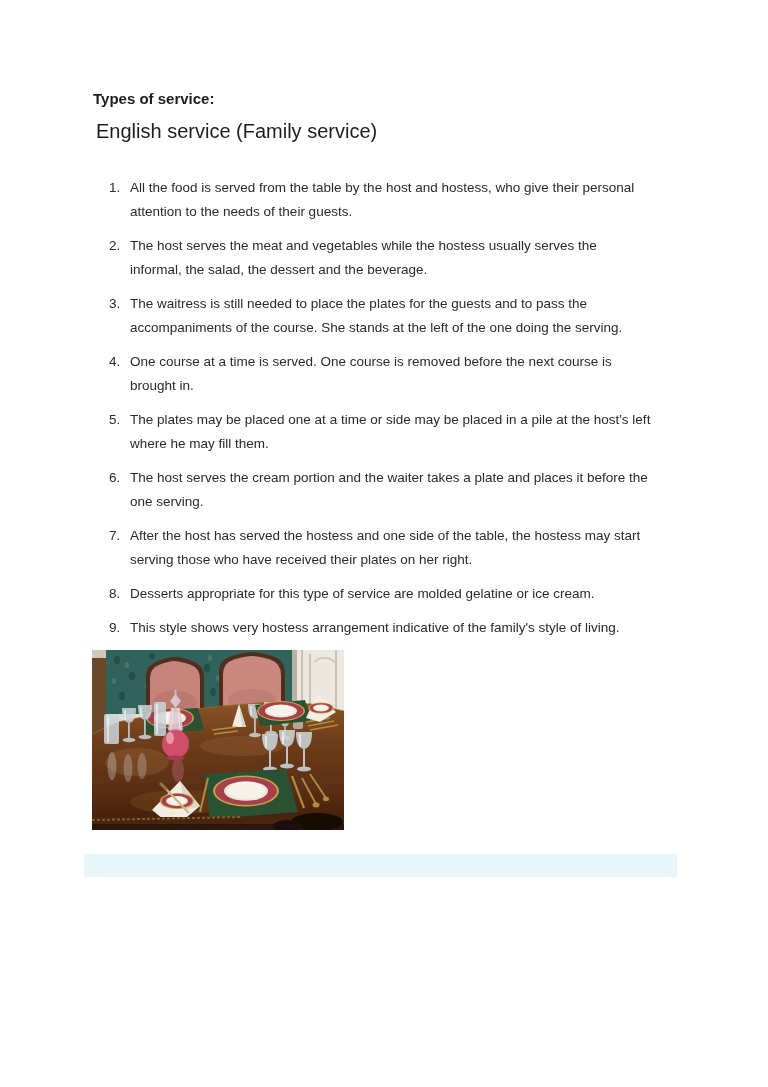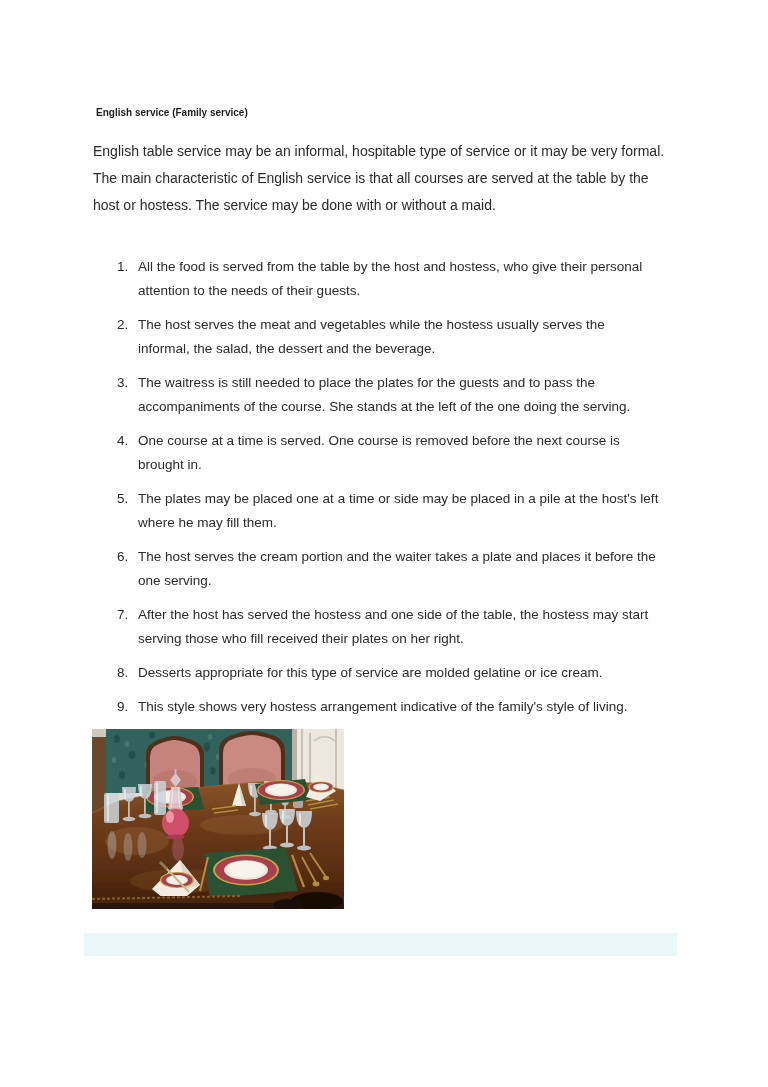--- a/index.html
+++ b/index.html
@@ -9,68 +9,66 @@
     overflow:hidden;
   }
   .page{
     position:relative;width:768px;height:1087px;box-sizing:border-box;
     padding:90px 0 0 93px;overflow:hidden;background:#ffffff;
   }
   h1.doc-heading{
     margin:0;font-size:15px;line-height:18px;font-weight:bold;color:#1d1d1d;
   }
   h2.doc-subheading{
-    margin:14px 0 0 3px;font-size:10px;line-height:18px;font-weight:bold;color:#1d1d1d;
+    margin:14px 0 0 3px;font-size:20px;line-height:18px;font-weight:normal;color:#1d1d1d;
   }
   p.intro{
     margin:16px 0 0 0;font-size:14px;line-height:27px;width:600px;
     white-space:pre-line;color:#2a2a2a;
   }
   ol.points{
     margin:36px 0 0 0;padding:0 0 0 31px;width:560px;
     list-style:decimal outside;
   }
   ol.points li{
-    font-size:13.5px;line-height:24px;margin:0 0 10px 8px;
+    font-size:13.5px;line-height:24px;margin:0 0 10px 0;
     white-space:pre-line;color:#2a2a2a;padding-left:6px;
   }
   figure.photo{
     margin:3px 0 0 -1px;padding:0;width:252px;height:180px;line-height:0;
   }
   .footer-bar{
     margin:24px 0 0 -9px;width:593px;height:23px;background:#e9f6fa;
   }
 </style>
 </head>
 <body>
 
 <main class="page">
 
+  <h1 class="doc-heading">Types of service:</h1>
 
   <h2 class="doc-subheading">English service (Family service)</h2>
 
-  <p class="intro">English table service may be an informal, hospitable type of service or it may be very formal.
-The main characteristic of English service is that all courses are served at the table by the
-host or hostess. The service may be done with or without a maid.</p>
 
   <ol class="points">
     <li>All the food is served from the table by the host and hostess, who give their personal
 attention to the needs of their guests.</li>
     <li>The host serves the meat and vegetables while the hostess usually serves the
 informal, the salad, the dessert and the beverage.</li>
     <li>The waitress is still needed to place the plates for the guests and to pass the
 accompaniments of the course. She stands at the left of the one doing the serving.</li>
     <li>One course at a time is served. One course is removed before the next course is
 brought in.</li>
     <li>The plates may be placed one at a time or side may be placed in a pile at the host's left
 where he may fill them.</li>
     <li>The host serves the cream portion and the waiter takes a plate and places it before the
 one serving.</li>
     <li>After the host has served the hostess and one side of the table, the hostess may start
-serving those who fill received their plates on her right.</li>
+serving those who have received their plates on her right.</li>
     <li>Desserts appropriate for this type of service are molded gelatine or ice cream.</li>
     <li>This style shows very hostess arrangement indicative of the family's style of living.</li>
   </ol>
 
   <figure class="photo" aria-label="Dining table set for English family service: red-and-gold rimmed china on dark green placemats, cut-crystal glasses, gold cutlery, folded white napkins and a decanter of red liquid, with two pink upholstered chairs, a teal curtain and white panelled doors behind.">
     <svg width="252" height="180" viewBox="0 0 252 180" xmlns="http://www.w3.org/2000/svg">
       <defs>
         <linearGradient id="tableGrad" x1="0" y1="0" x2="0" y2="1">
           <stop offset="0" stop-color="#8a5526"></stop>
           <stop offset="0.3" stop-color="#6e3d1b"></stop>

